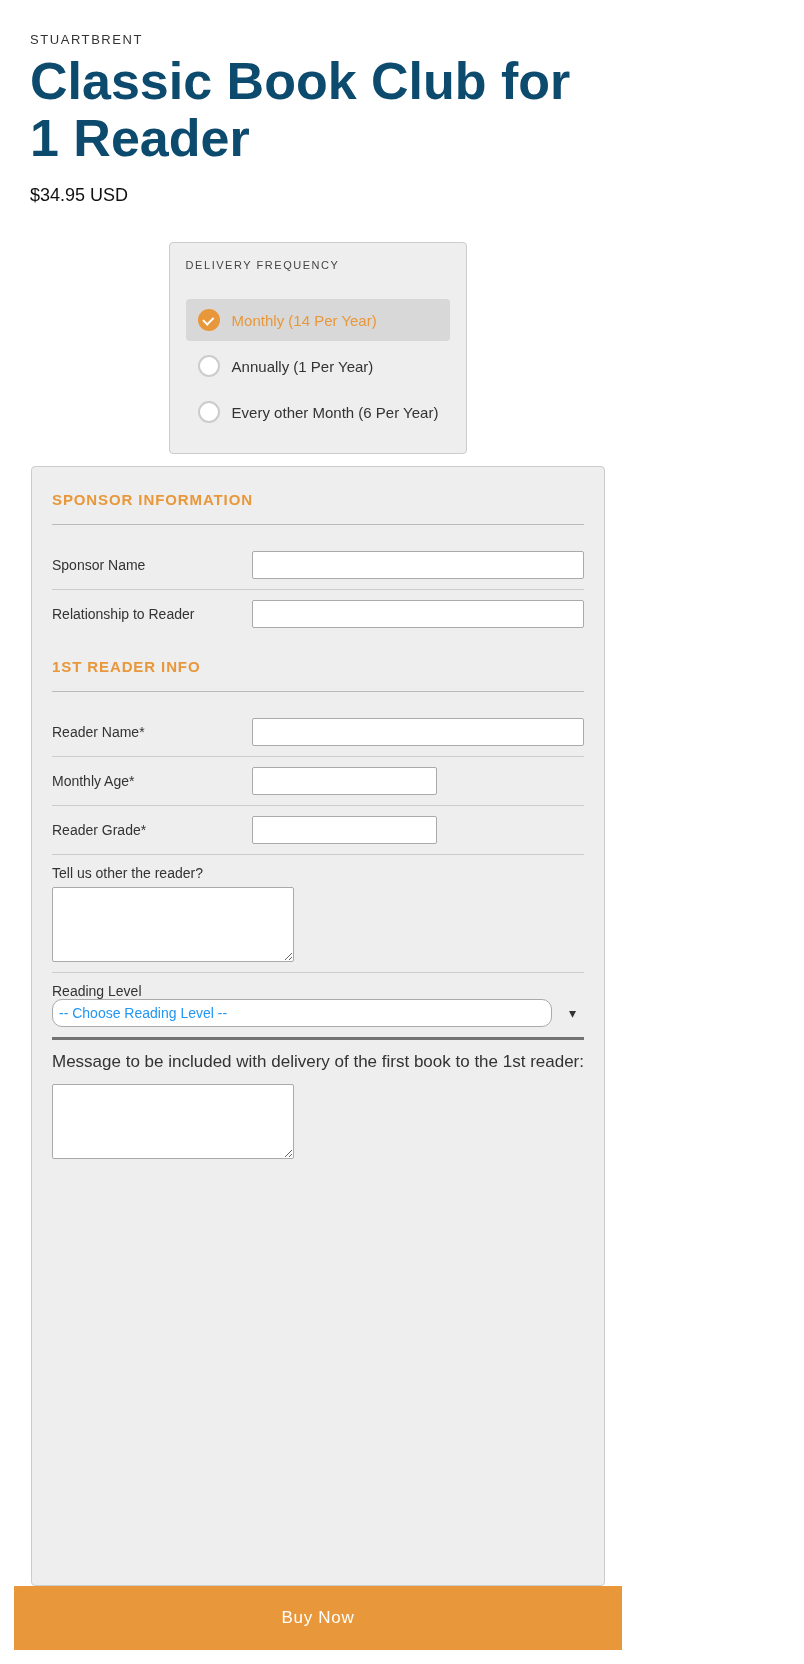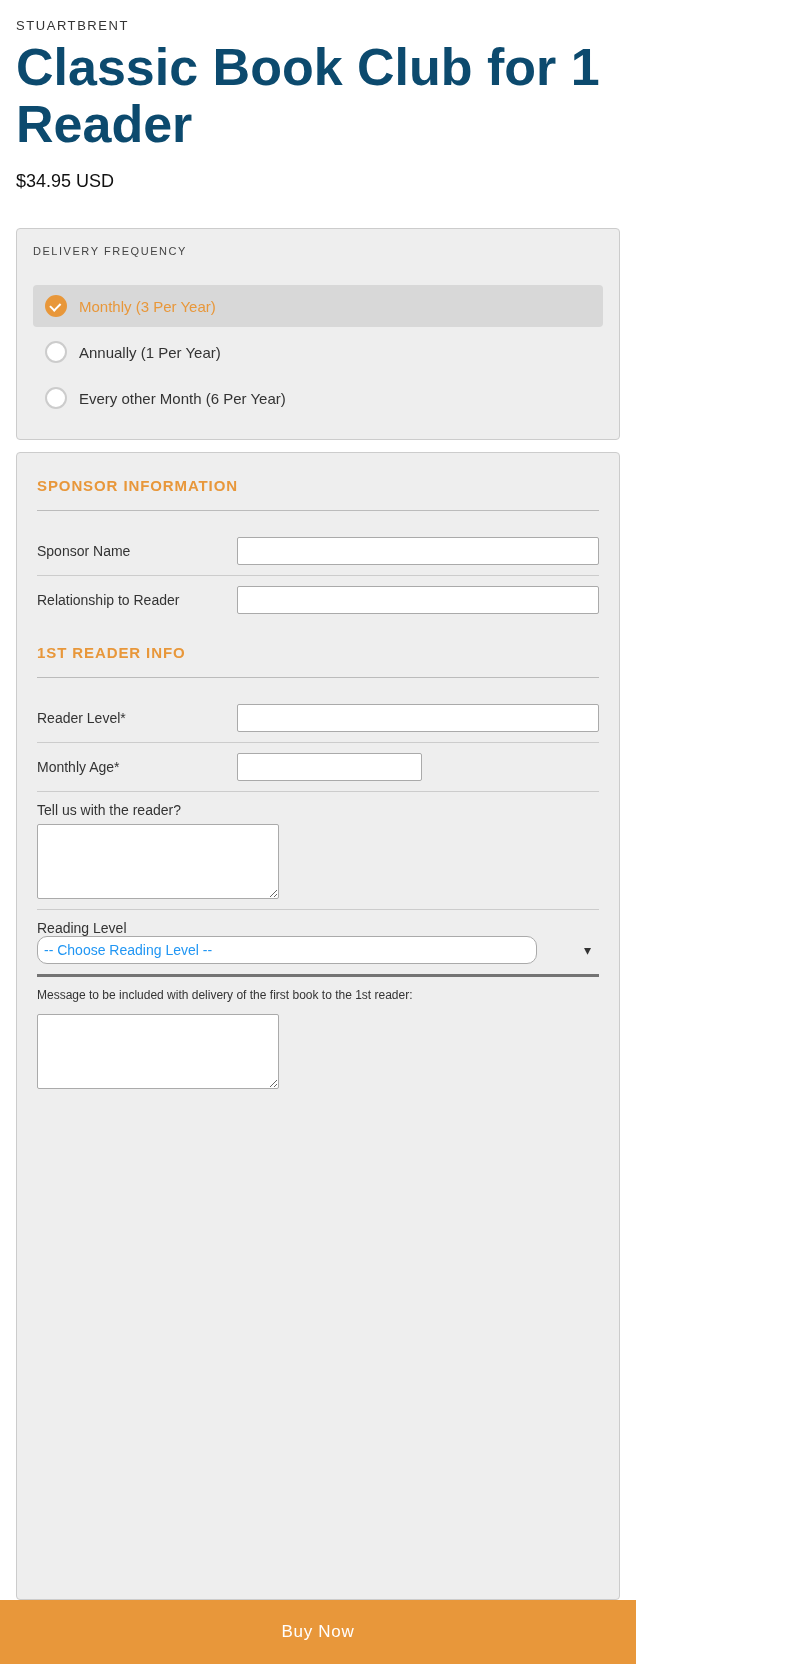--- a/index.html
+++ b/index.html
@@ -13,23 +13,24 @@
       background: #ffffff;
       width: 804px;
       min-height: 1664px;
       position: relative;
     }
 
     .page-container {
       width: 636px;
       min-height: 1664px;
       background: #ffffff;
-      padding: 0;
+      padding: 14px;
       display: flex;
       flex-direction: column;
+      align-items: center;
     }
 
     .header-section {
       padding: 18px 16px 16px 16px;
     }
 
     .brand-name {
       font-size: 13px;
       letter-spacing: 0.12em;
       color: #333333;
@@ -238,21 +239,21 @@
       border-bottom: 3px solid #737373;
     }
 
     .message-row {
       display: flex;
       flex-direction: column;
       padding: 10px 0;
     }
 
     .message-label {
-      font-size: 12px;
+      font-size: 17px;
       color: #333333;
       margin-bottom: 4px;
       line-height: 1.4;
     }
 
     
     .buy-button-container {
       position: sticky;
       bottom: 0;
       width: 100%;
@@ -297,21 +298,21 @@
     <div class="brand-name">STUARTBRENT</div>
     <h1 class="product-title">Classic Book Club for 1 Reader</h1>
     <div class="price">$34.95 USD</div>
   </div>
 
   <div class="delivery-section">
     <div class="section-label">DELIVERY FREQUENCY</div>
 
     <div class="radio-option selected">
       <div class="radio-circle checked"></div>
-      <span class="radio-label selected-label">Monthly (3 Per Year)</span>
+      <span class="radio-label selected-label">Monthly (14 Per Year)</span>
     </div>
 
     <div class="radio-option">
       <div class="radio-circle"></div>
       <span class="radio-label">Annually (1 Per Year)</span>
     </div>
 
     <div class="radio-option">
       <div class="radio-circle"></div>
       <span class="radio-label">Every other Month (6 Per Year)</span>
@@ -333,33 +334,37 @@
         <label class="form-label">Relationship to Reader</label>
         <input class="form-input" type="text" style="">
       </div>
     </div>
 
     <div class="reader-section">
       <div class="form-group-title">1st READER INFO</div>
       <div class="reader-info-divider"></div>
 
       <div class="form-row">
-        <label class="form-label">Reader Level*</label>
+        <label class="form-label">Reader Name*</label>
         <input class="form-input" type="text" style="">
       </div>
 
 
       <div class="form-row">
         <label class="form-label">Monthly Age*</label>
         <input class="form-input" type="text" style="max-width: 185px;">
       </div>
 
+      <div class="form-row">
+        <label class="form-label">Reader Grade*</label>
+        <input class="form-input" type="text" style="max-width: 185px;">
+      </div>
 
       <div class="textarea-row">
-        <label class="form-label">Tell us with the reader?</label>
+        <label class="form-label">Tell us other the reader?</label>
         <textarea class="form-textarea" style=""></textarea>
       </div>
 
       <div class="select-row">
         <label class="form-label">Reading Level</label>
         <div class="select-wrapper">
           <select class="form-select">
             <option value="">-- Choose Reading Level --</option>
           </select>
           <span></span>

